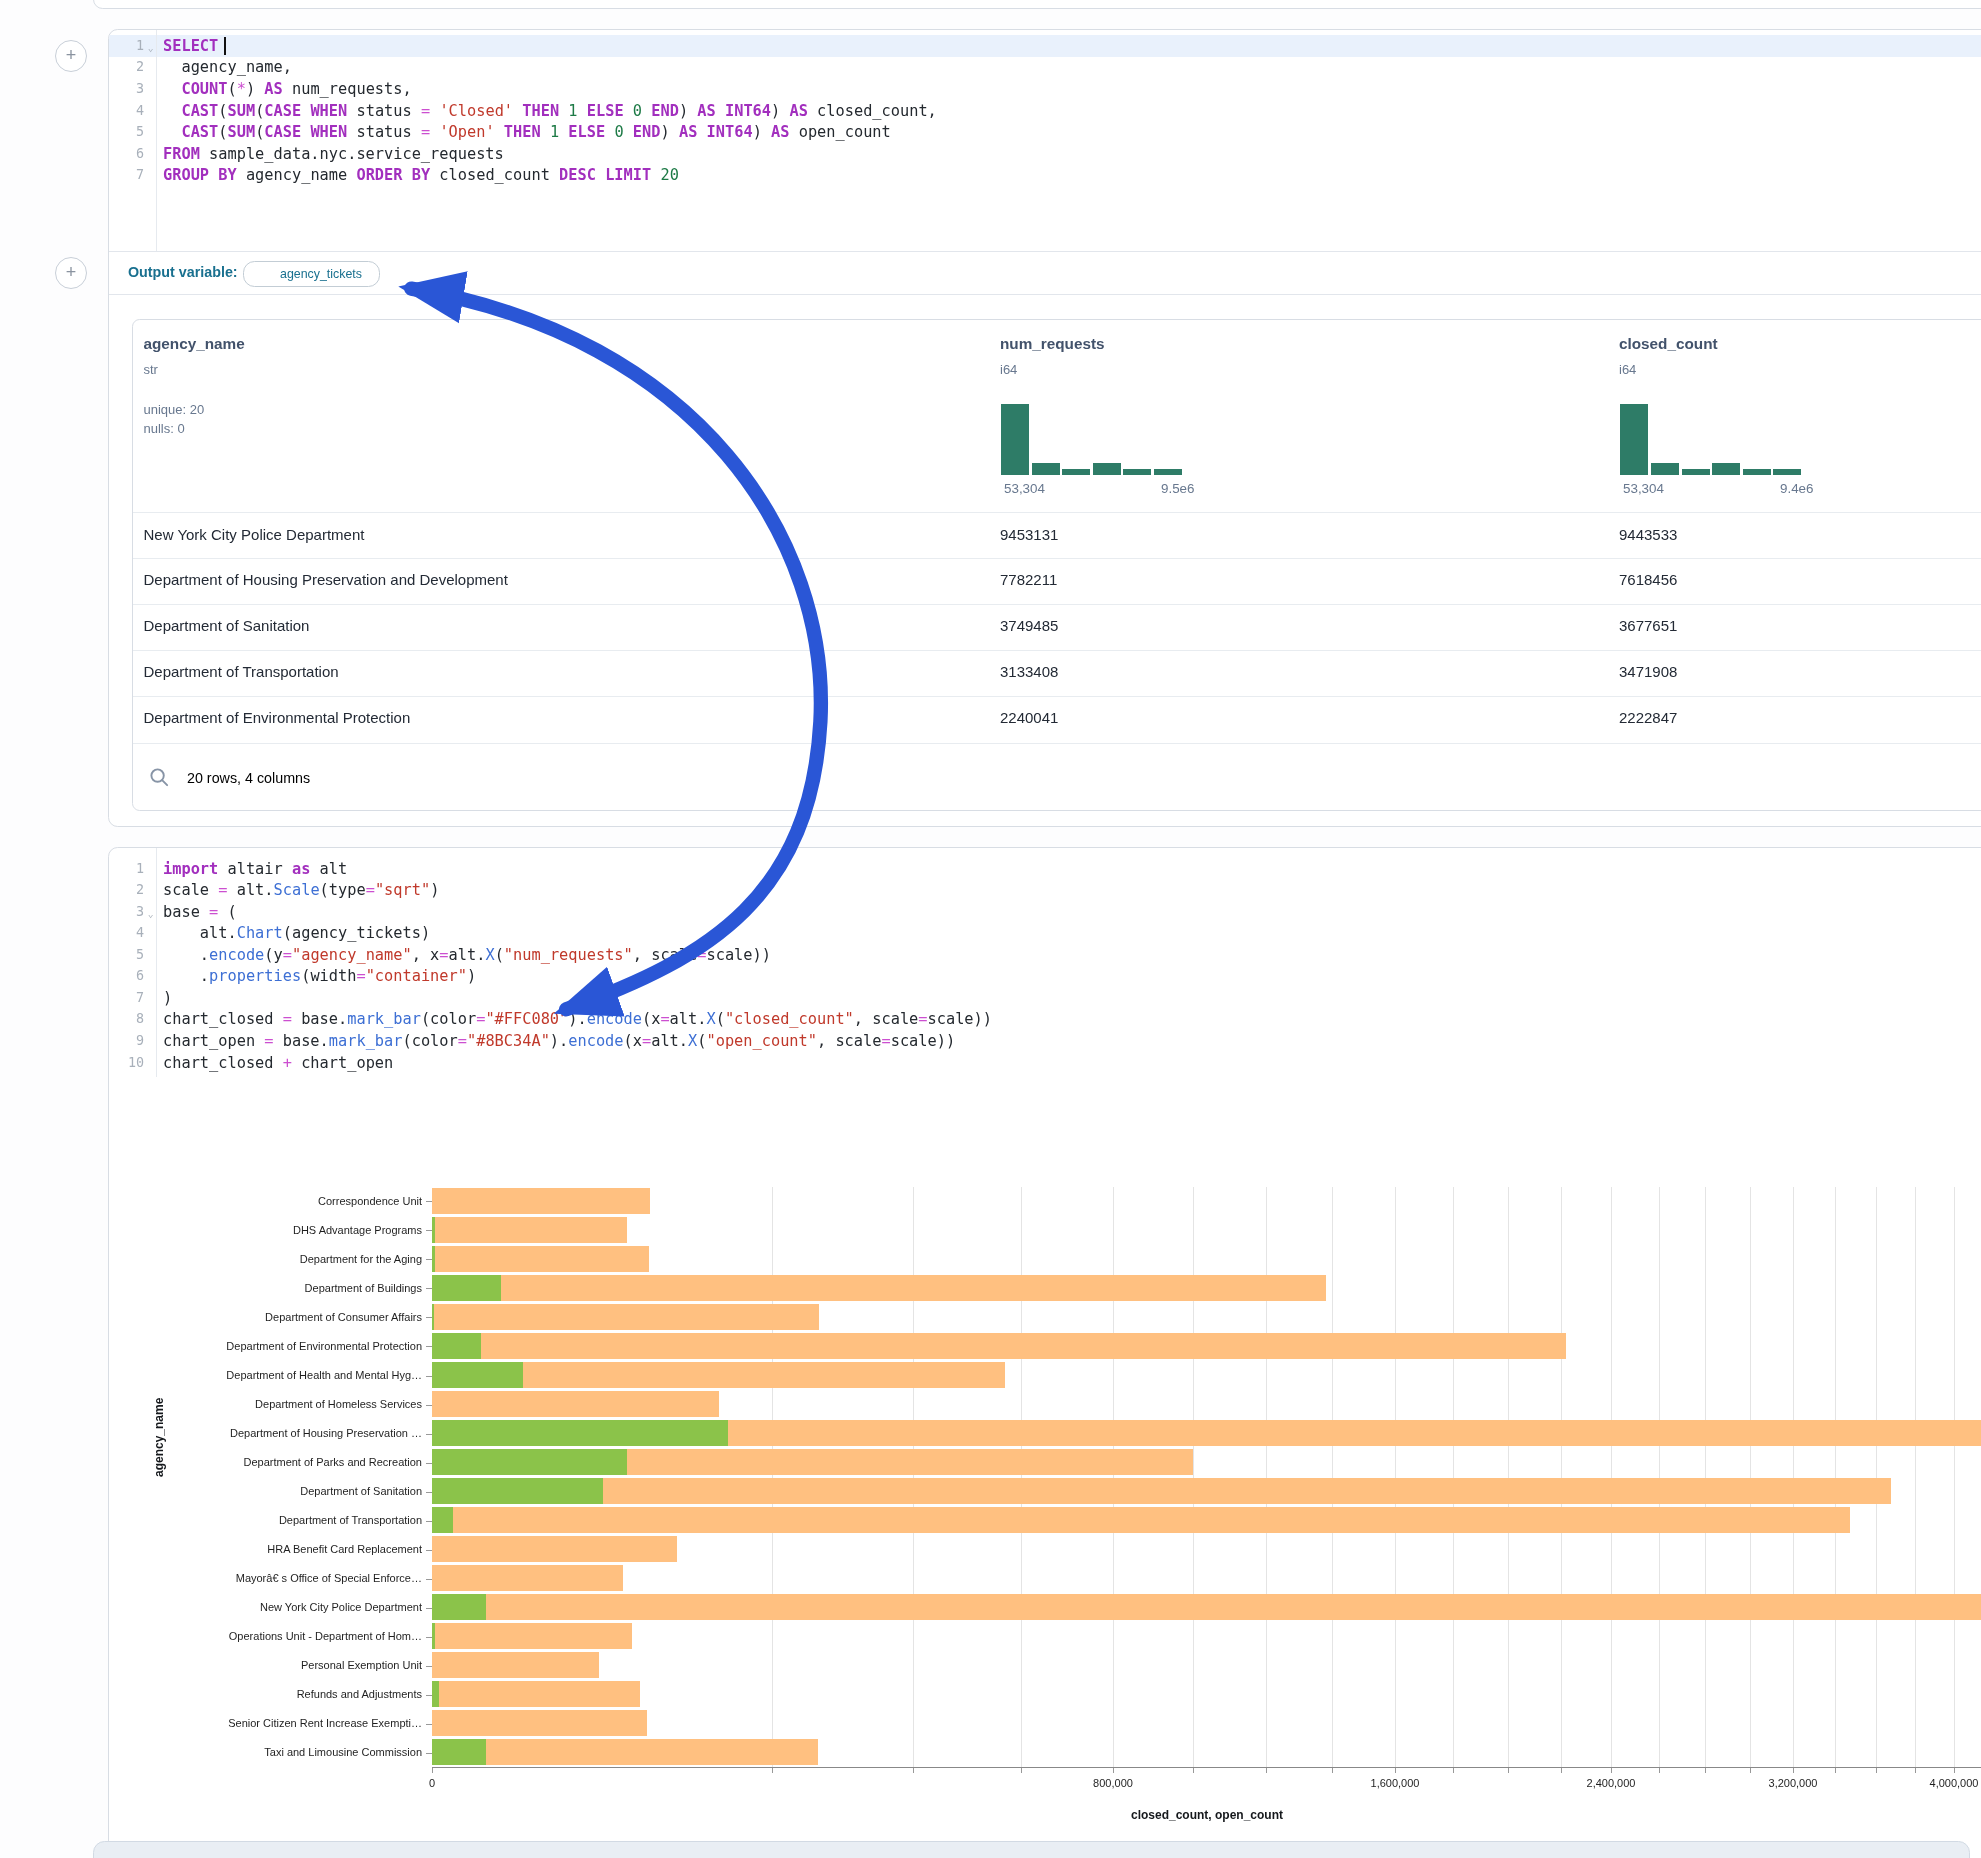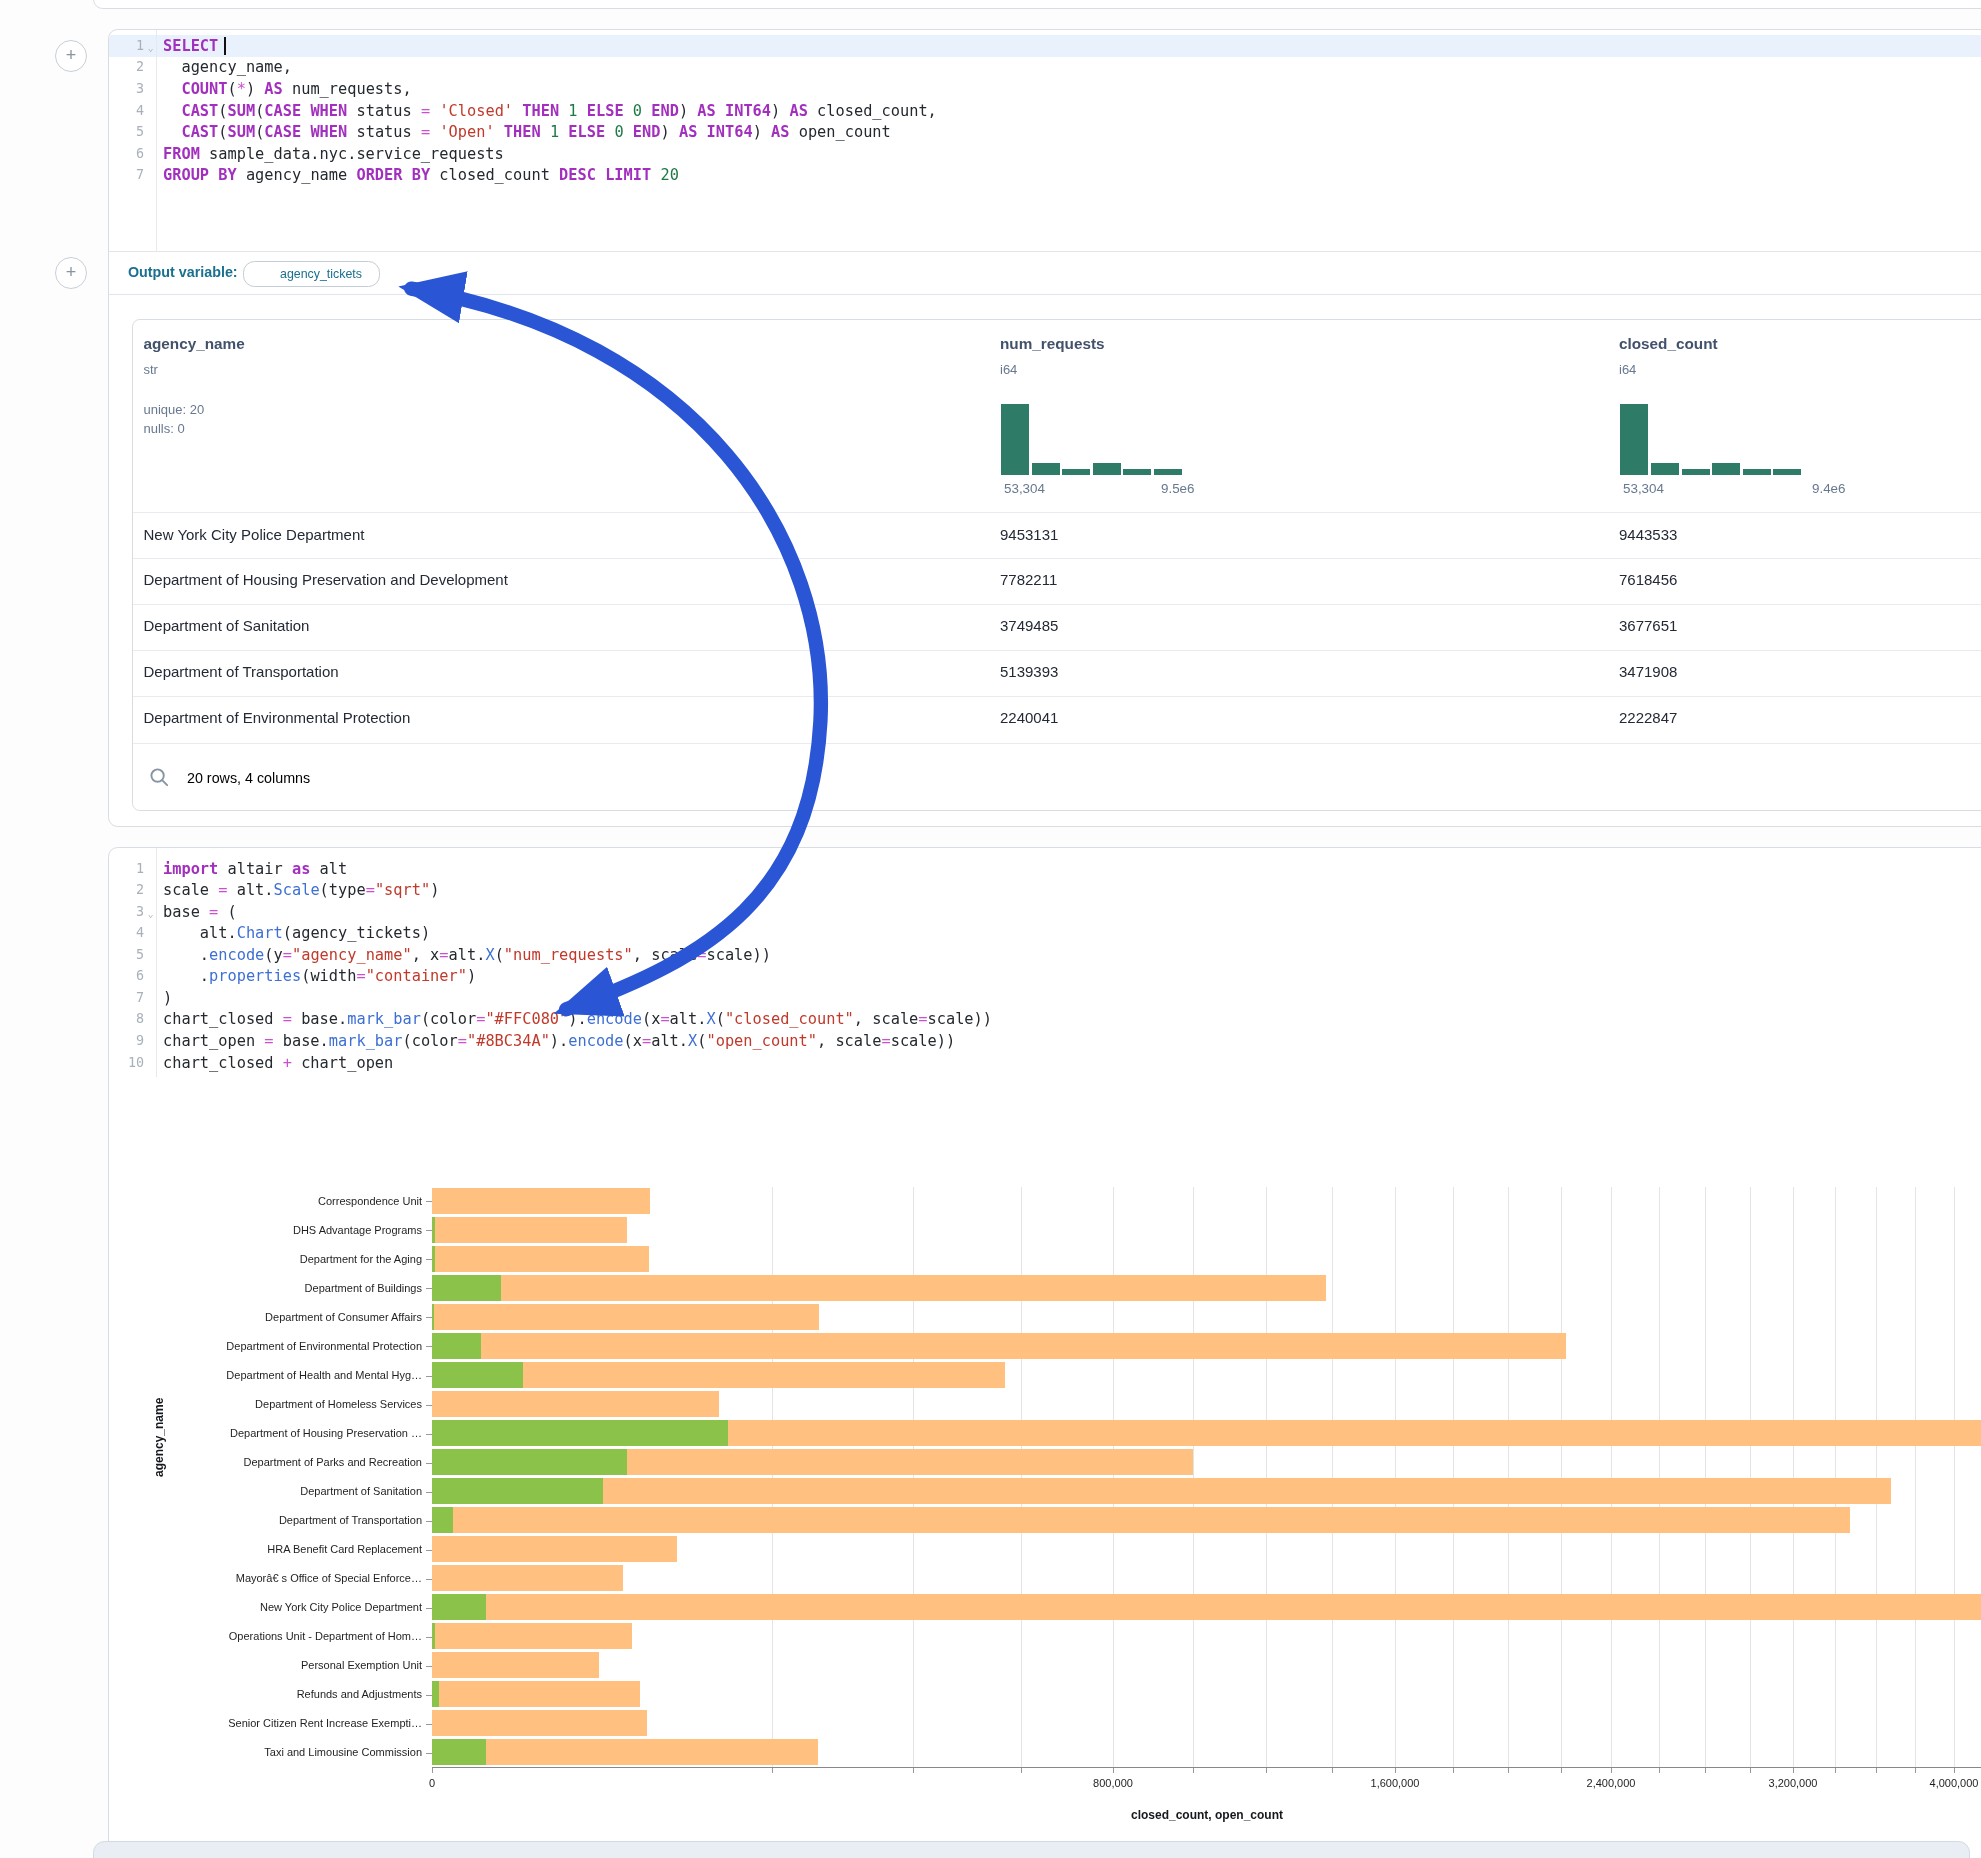--- a/index.html
+++ b/index.html
@@ -85,38 +85,38 @@
         <div class="abs hist-label" style="left: 1028px; top: 161px;">9.5e6</div>
         <div class="abs col-name" style="left: 1486px; top: 15.3px;">closed_count</div>
         <div class="abs col-type" style="left: 1486px; top: 42px;">i64</div>
         <div class="abs" style="left: 1487px; width: 28px; height: 71px; top: 84px; background: rgb(46, 124, 103);"></div>
         <div class="abs" style="left: 1518px; width: 28px; height: 11.5px; top: 143px; background: rgb(46, 124, 103);"></div>
         <div class="abs" style="left: 1549px; width: 28px; height: 5.7px; top: 149px; background: rgb(46, 124, 103);"></div>
         <div class="abs" style="left: 1579px; width: 28px; height: 11.5px; top: 143px; background: rgb(46, 124, 103);"></div>
         <div class="abs" style="left: 1610px; width: 28px; height: 5.7px; top: 149px; background: rgb(46, 124, 103);"></div>
         <div class="abs" style="left: 1640px; width: 28px; height: 5.7px; top: 149px; background: rgb(46, 124, 103);"></div>
         <div class="abs hist-label" style="left: 1490px; top: 161px;">53,304</div>
-        <div class="abs hist-label" style="left: 1647px; top: 161px; margin-left: 32px;">9.4e6</div>
+        <div class="abs hist-label" style="left: 1647px; top: 161px;">9.4e6</div>
       </div>
     <div id="table-rows">
         <div class="row-line" style="top: 192px;"></div>
         <div class="cell-text" style="left: 10.5px; top: 206px;">New York City Police Department</div>
         <div class="cell-text" style="left: 867px; top: 206px;">9453131</div>
         <div class="cell-text" style="left: 1486px; top: 206px;">9443533</div>
         <div class="row-line" style="top: 238px;"></div>
         <div class="cell-text" style="left: 10.5px; top: 251px;">Department of Housing Preservation and Development</div>
         <div class="cell-text" style="left: 867px; top: 251px;">7782211</div>
         <div class="cell-text" style="left: 1486px; top: 251px;">7618456</div>
         <div class="row-line" style="top: 284px;"></div>
         <div class="cell-text" style="left: 10.5px; top: 297px;">Department of Sanitation</div>
         <div class="cell-text" style="left: 867px; top: 297px;">3749485</div>
         <div class="cell-text" style="left: 1486px; top: 297px;">3677651</div>
         <div class="row-line" style="top: 330px;"></div>
         <div class="cell-text" style="left: 10.5px; top: 343px;">Department of Transportation</div>
-        <div class="cell-text" style="left: 867px; top: 343px;">5139393</div>
+        <div class="cell-text" style="left: 867px; top: 343px;">3133408</div>
         <div class="cell-text" style="left: 1486px; top: 343px;">3471908</div>
         <div class="row-line" style="top: 376px;"></div>
         <div class="cell-text" style="left: 10.5px; top: 389px;">Department of Environmental Protection</div>
         <div class="cell-text" style="left: 867px; top: 389px;">2240041</div>
         <div class="cell-text" style="left: 1486px; top: 389px;">2222847</div>
       </div>
 
     <div class="row-line" style="top:423px;"></div>
     <span class="abs" style="left:16.3px;top:447px;">
       <svg width="21" height="21" viewBox="0 0 22 22">

